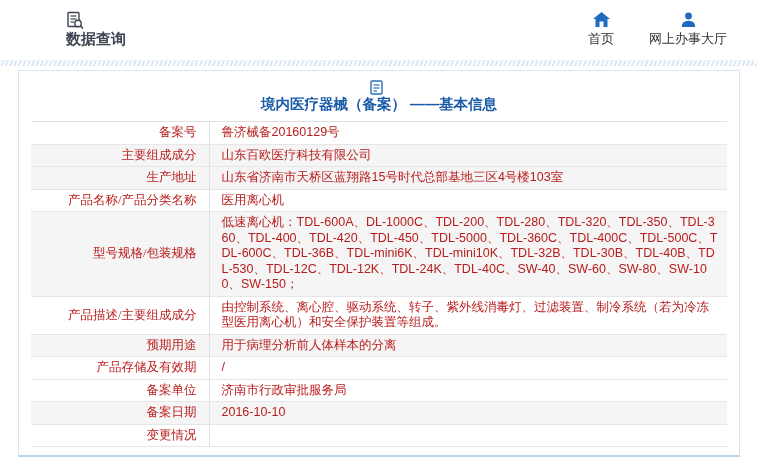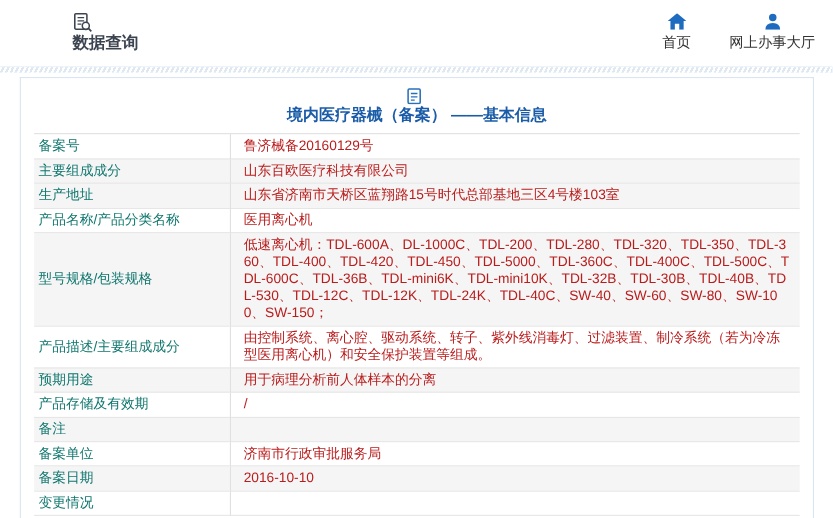--- a/index.html
+++ b/index.html
@@ -25,21 +25,21 @@
   }
   .logo-sub {
     font-size: 9.5px; color: #3079c1; line-height: 12px; white-space: nowrap;
   }
   .data-query {
     display: flex; align-items: flex-start; margin-left: 48px;
     font-size: 15px; font-weight: 600; color: #3c4450; cursor: pointer; flex-direction: column;
   }
   .data-query svg { margin-right: 5px; }
   .header-spacer { flex: 1; }
-  .nav { display: flex; align-items: center; gap: 28px; margin-right: 0; }
+  .nav { display: flex; align-items: center; gap: 28px; margin-right: 14px; }
   .nav-item {
     display: flex; flex-direction: column; align-items: center;
     cursor: pointer; min-width: 40px;
   }
   .nav-item svg { margin-bottom: 3px; }
   .nav-label { font-size: 13px; color: #333; white-space: nowrap; }
 
   
   .hatch-band {
     height: 6px; width: 100%;
@@ -64,25 +64,26 @@
 
   
   table.info {
     width: 100%; border-collapse: collapse;
     font-size: 12.5px; table-layout: fixed;
   }
   table.info tr { border-bottom: 1px solid #e6e6e6; }
   table.info tr:first-child { border-top: 1px solid #e0e0e0; }
   table.info tr.alt { background: #f5f5f5; }
   table.info th {
-    width: 178px; text-align: left; vertical-align: middle;
-    font-weight: normal; color: #0f766e;
+    width: 178px; text-align: right; vertical-align: middle;
+    font-weight: normal; color: #b91c1c;
     padding: 3px 12px 3px 4px; line-height: 15px;
     border-right: 1px solid #e0e0e0;
     white-space: nowrap;
+    font-family: Liberation Serif, serif;
   }
   table.info td {
     text-align: left; vertical-align: middle; color: #b91c1c;
     padding: 3px 6px 3px 12px; line-height: 15.5px;
     word-break: break-all;
   }
 </style>
 </head>
 <body>
 
@@ -159,24 +160,20 @@
           <td>由控制系统、离心腔、驱动系统、转子、紫外线消毒灯、过滤装置、制冷系统（若为冷冻型医用离心机）和安全保护装置等组成。</td>
         </tr>
         <tr class="alt">
           <th>预期用途</th>
           <td>用于病理分析前人体样本的分离</td>
         </tr>
         <tr>
           <th>产品存储及有效期</th>
           <td>/</td>
         </tr>
-        <tr class="alt">
-          <th>备注</th>
-          <td></td>
-        </tr>
         <tr>
           <th>备案单位</th>
           <td>济南市行政审批服务局</td>
         </tr>
         <tr class="alt">
           <th>备案日期</th>
           <td>2016-10-10</td>
         </tr>
         <tr>
           <th>变更情况</th>

